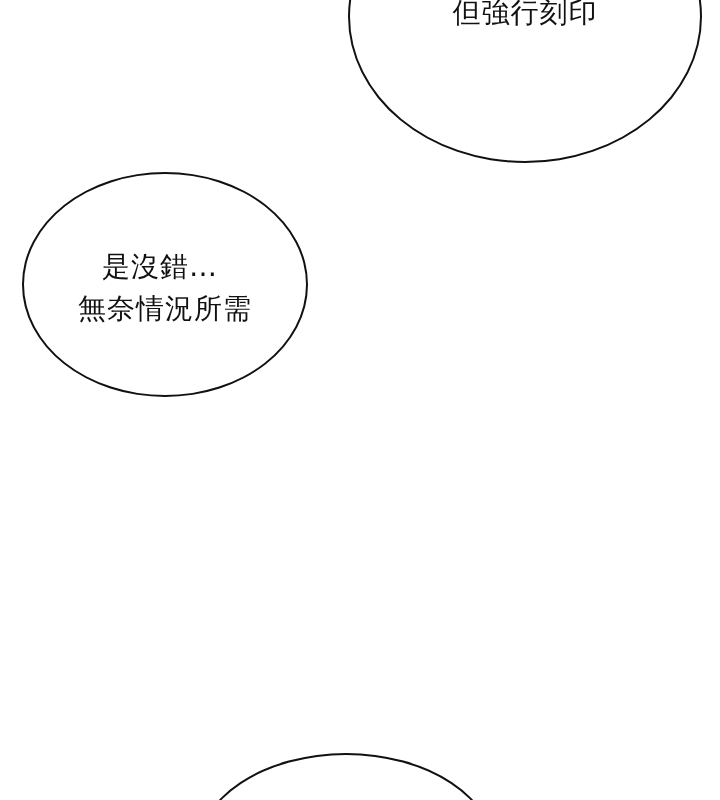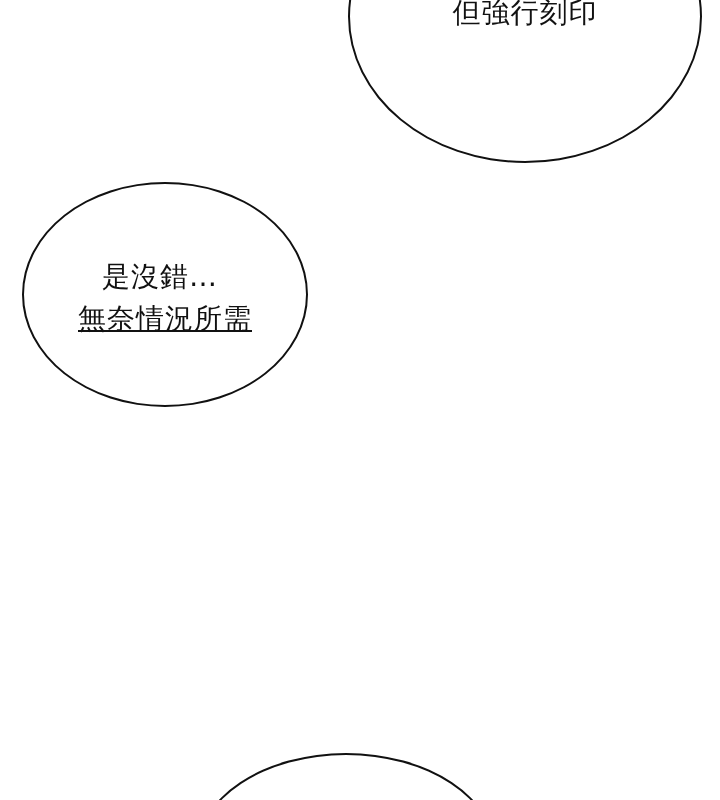--- a/index.html
+++ b/index.html
@@ -12,21 +12,21 @@
   </style>
 </head>
 <body>
 
 <div>
 
   <div class="bubble" style="left:348px; top:-130px; width:354px; height:293px;">
     <div class="line" style="top:122px;">但強行刻印</div>
   </div>
 
-  <div class="bubble" style="left:22px; top:182px; width:286px; height:225px;">
+  <div class="bubble" style="left:22px; top:172px; width:286px; height:225px;">
     <div class="line" style="top:74px; padding-right:10px;">是沒錯…</div>
-    <div class="line" style="top:116px;text-decoration:underline;">無奈情況所需</div>
+    <div class="line" style="top:116px;">無奈情況所需</div>
   </div>
 
   <div class="bubble" style="left:196px; top:753px; width:300px; height:200px;">
   </div>
 
 </div>
 
 </body></html>

